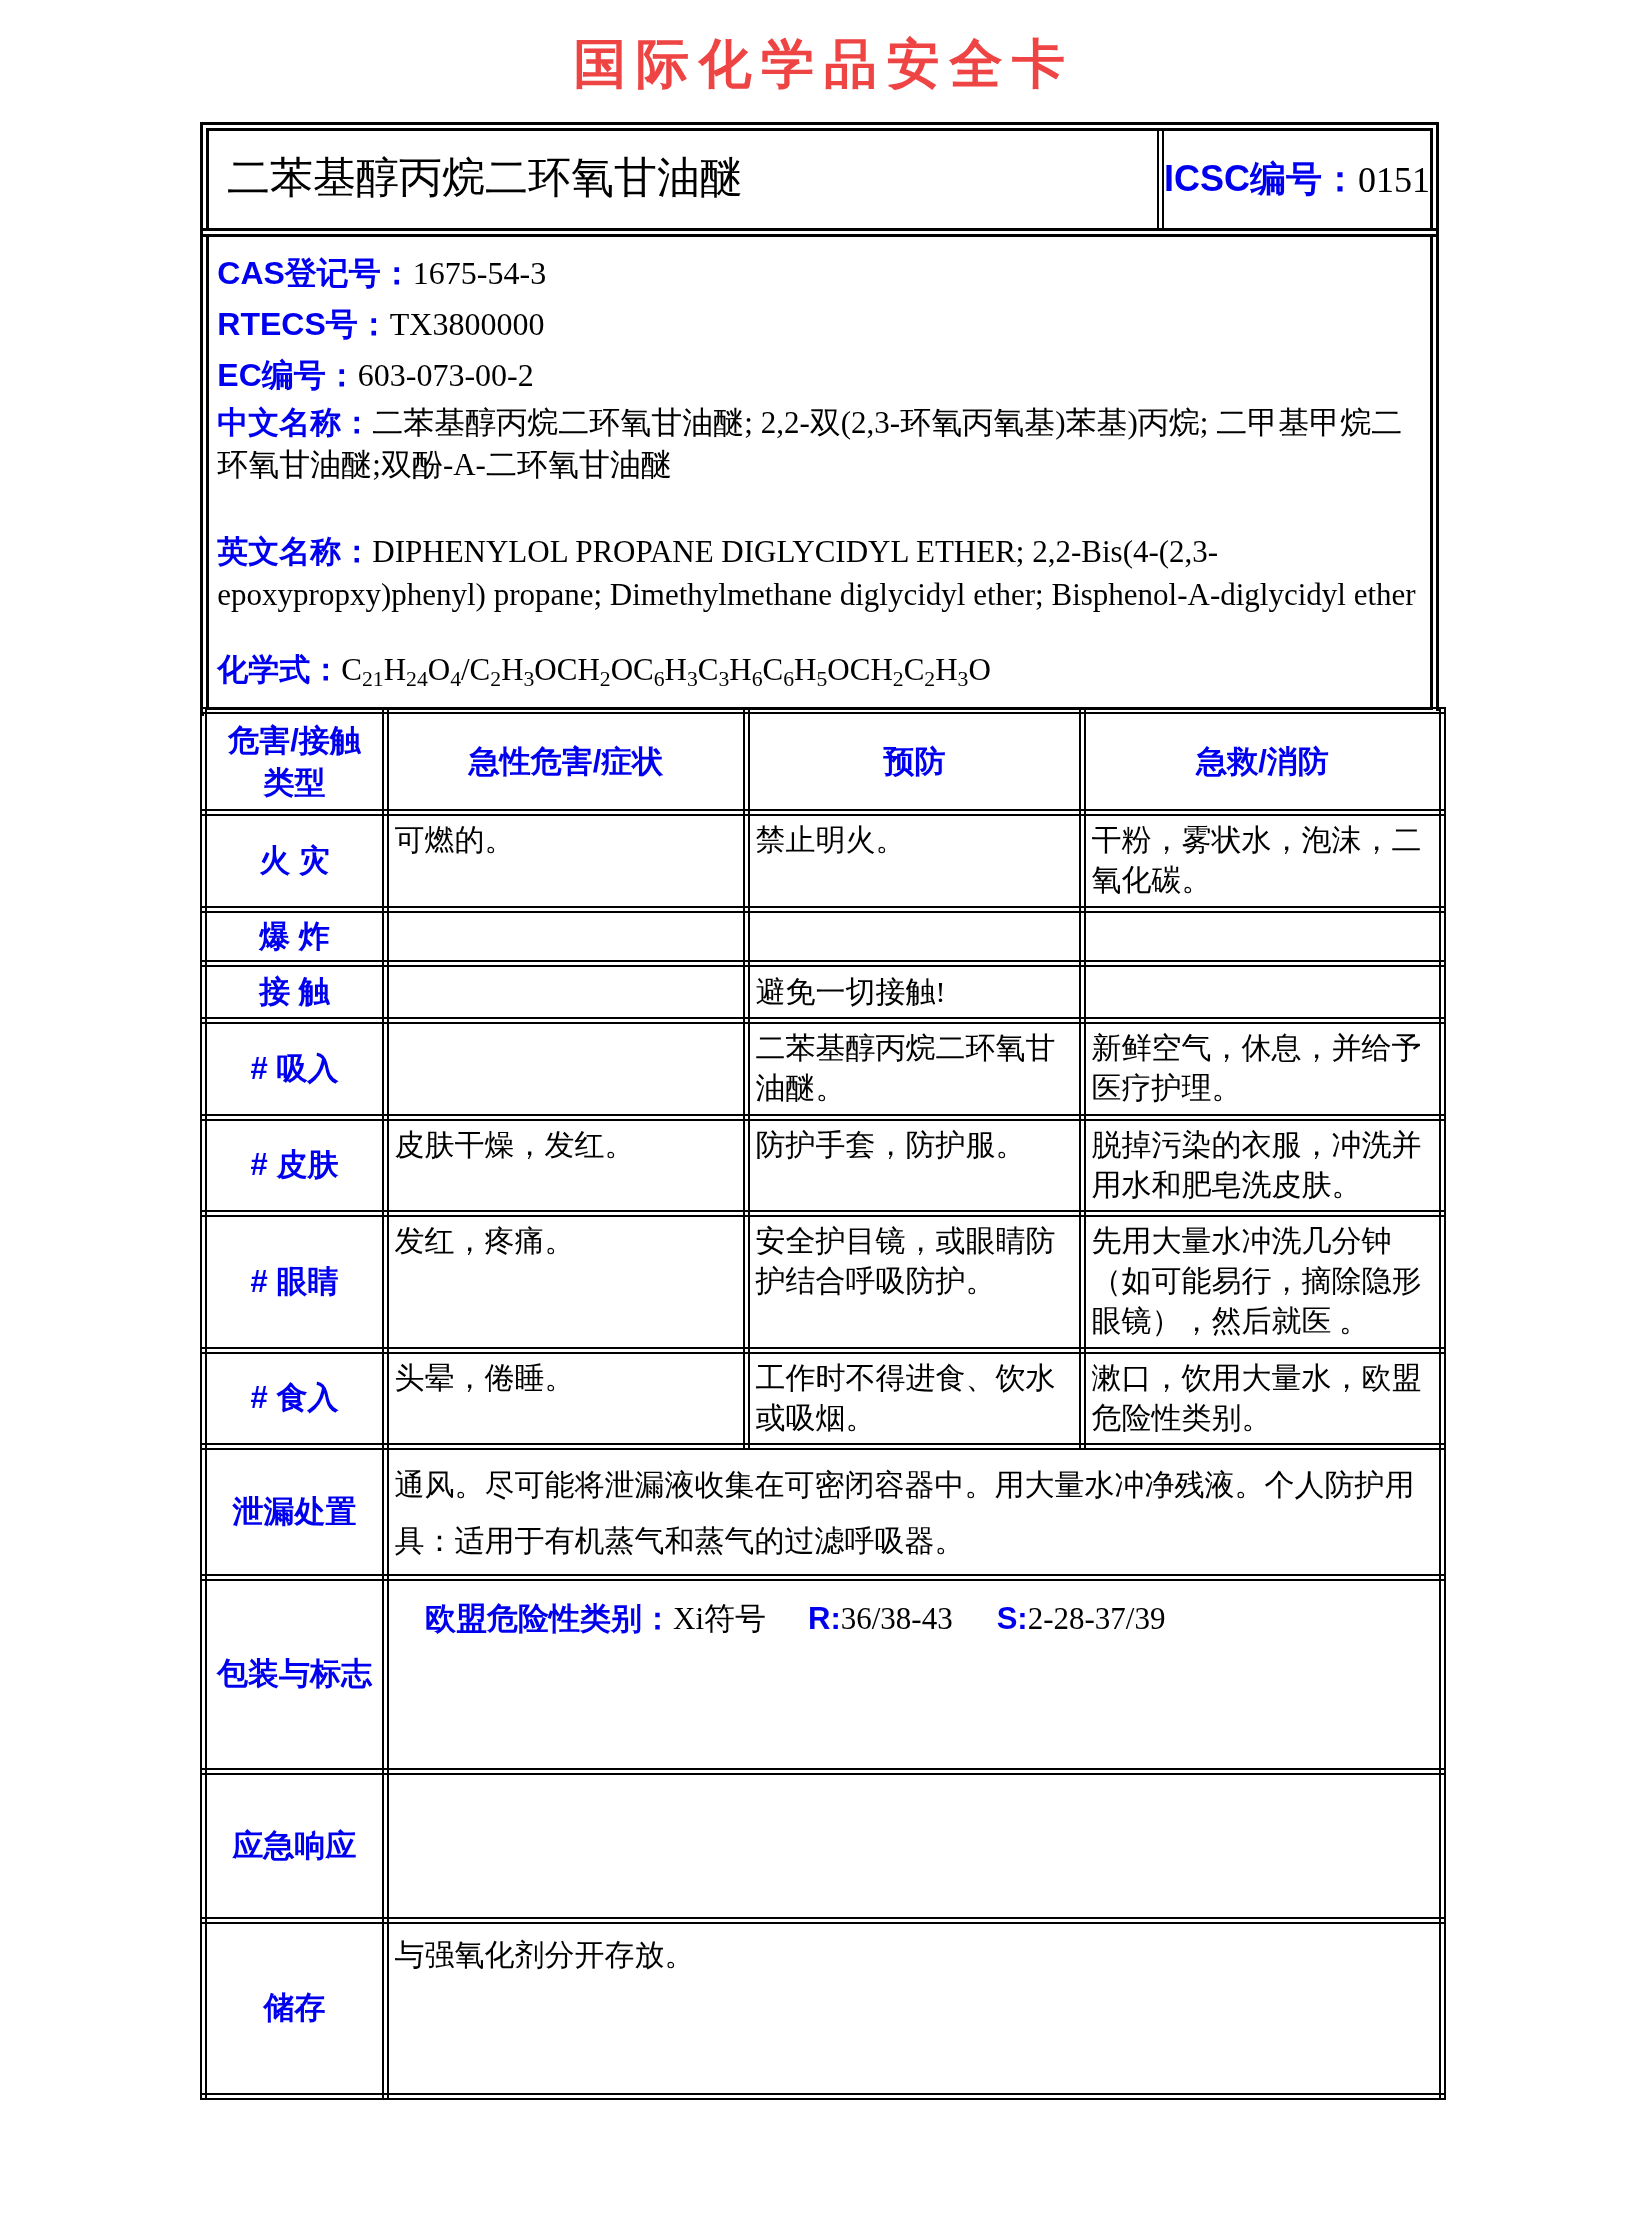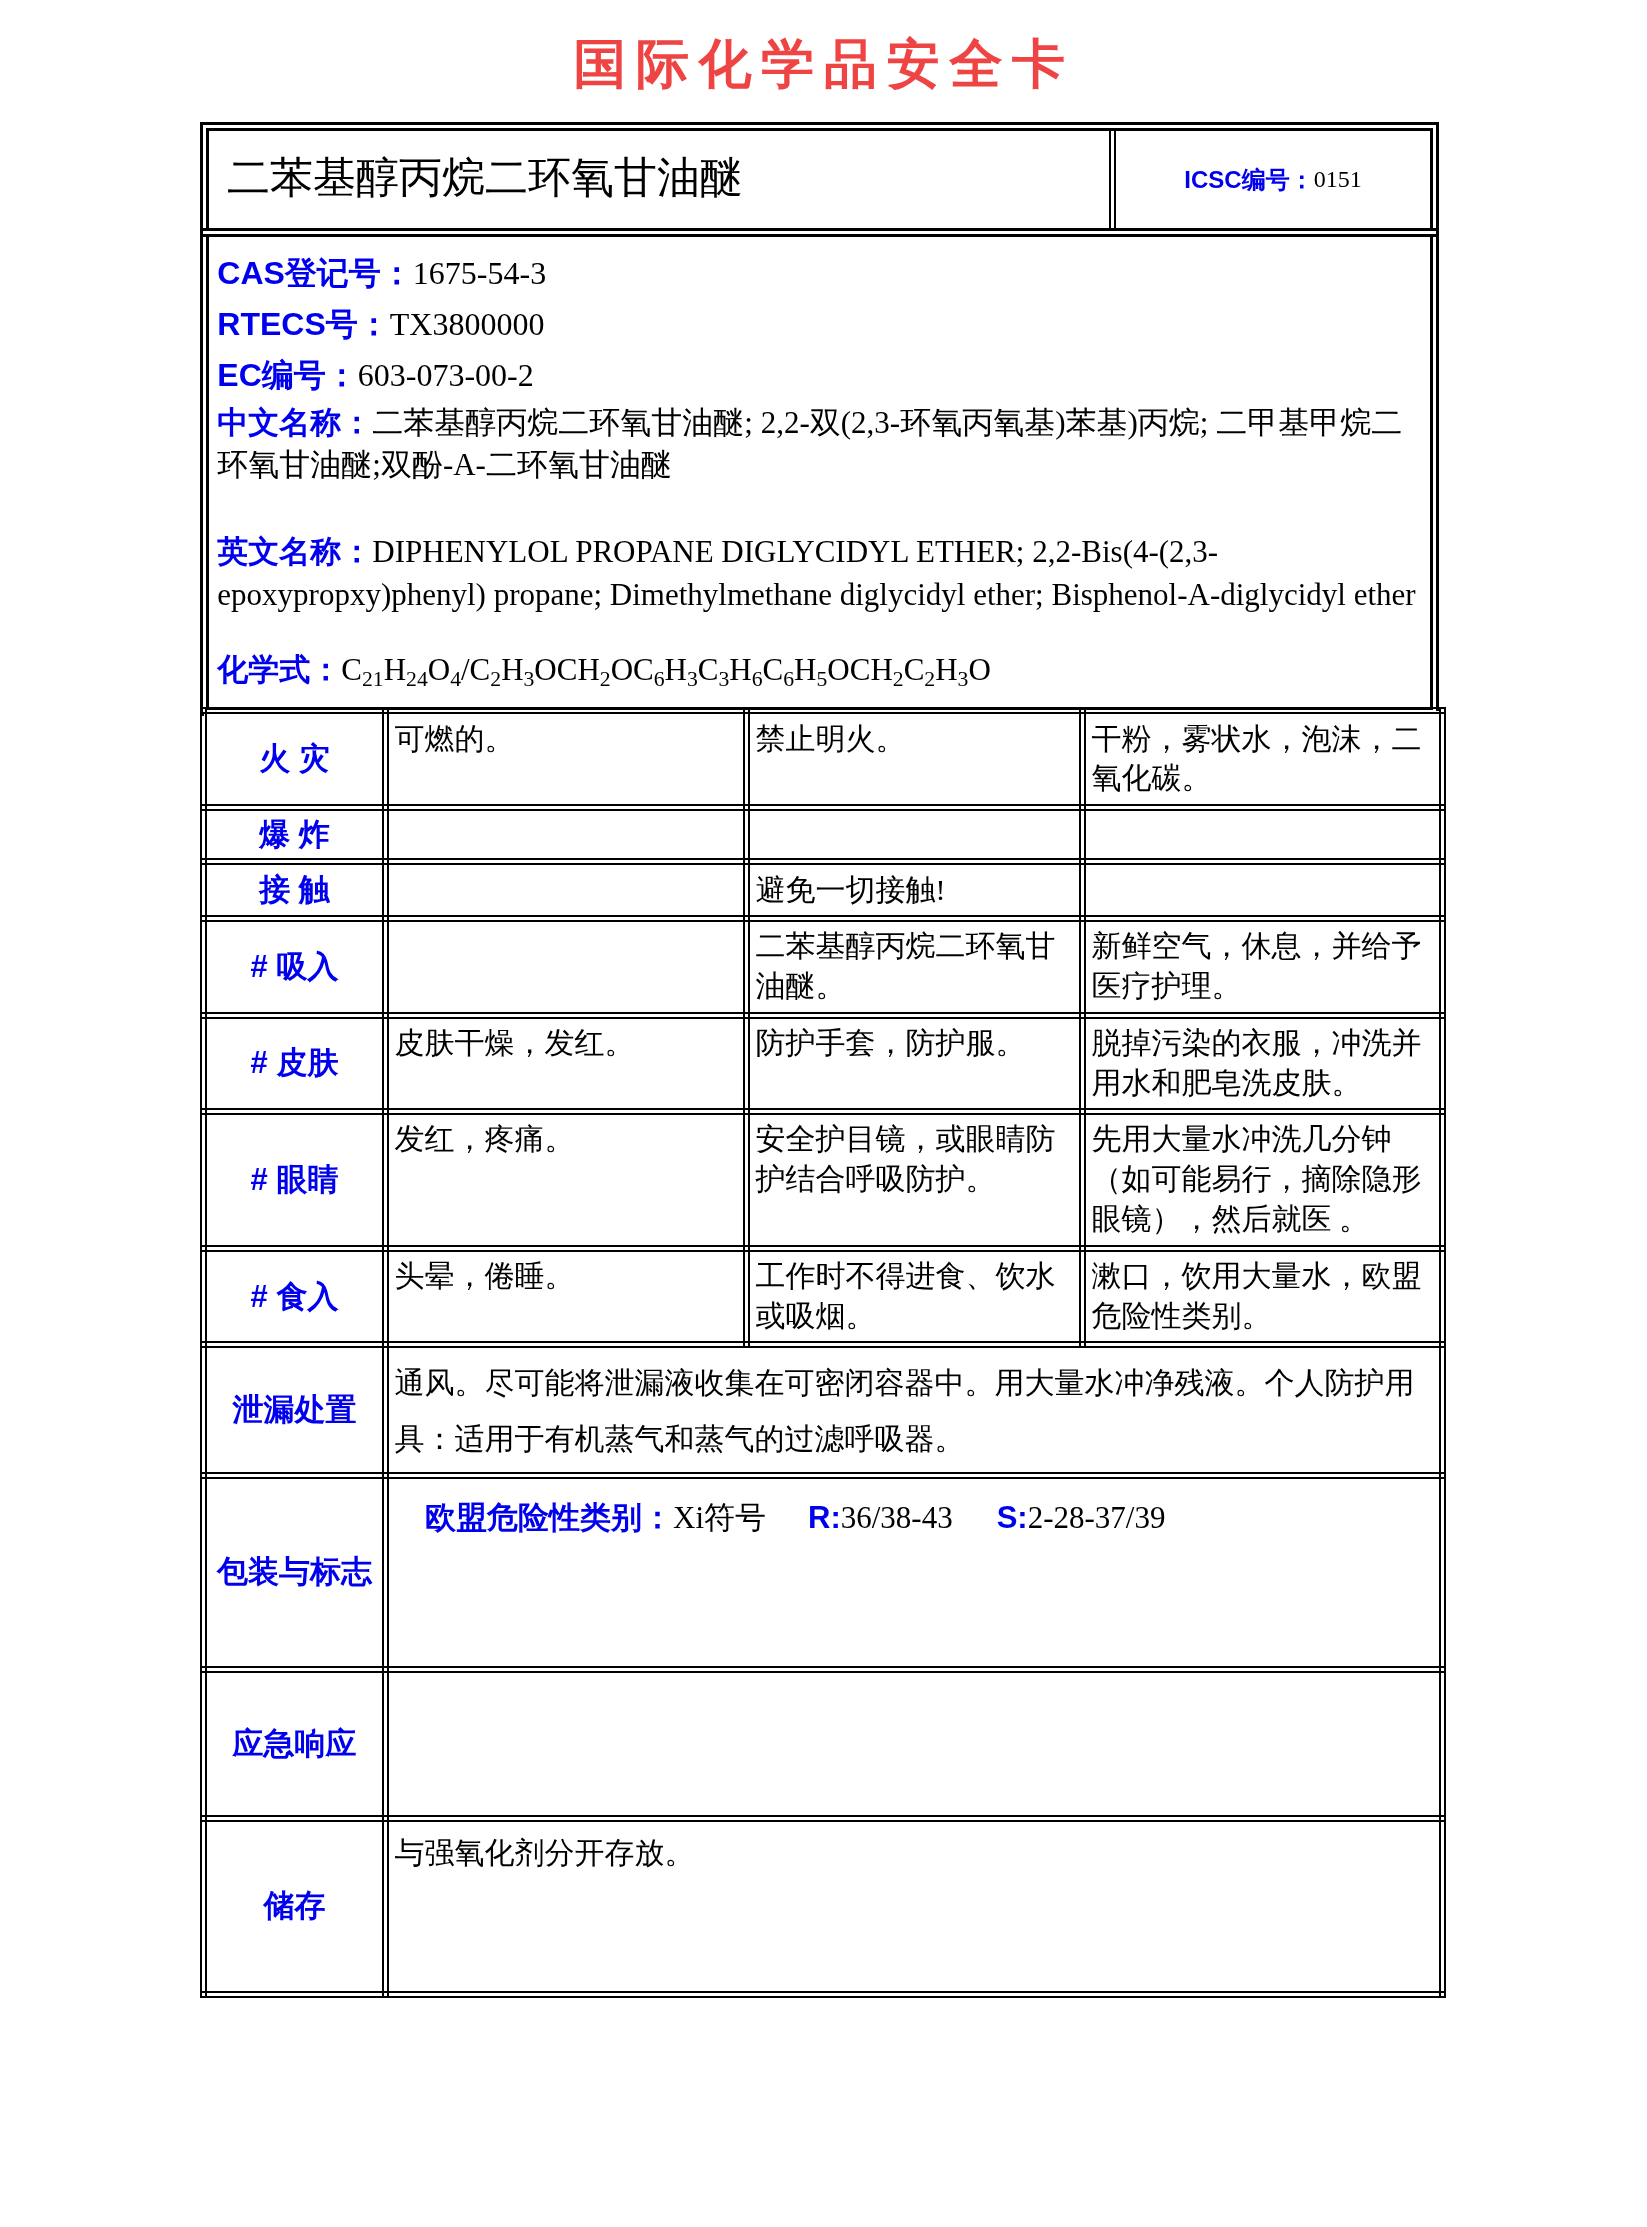--- a/index.html
+++ b/index.html
@@ -17,21 +17,21 @@
   .card { margin-left: 200px; width: 1239px; }
 
   .blue {
     color: #0000ee; font-weight: bold;
     font-family: "Liberation Sans", "DejaVu Sans", sans-serif;
   }
 
   
   .hdr { display: flex; border: 9px double #000; background: #fff; }
   .hdr-name { flex: 1; border-right: 7.6px double #000; font-size: 43px; padding: 18px 7px 21px 18px; }
-  .hdr-icsc { width: 314px; display: flex; align-items: center; justify-content: center; font-size: 24px; padding: 22px; white-space: nowrap; }
+  .hdr-icsc { width: 266px; display: flex; align-items: center; justify-content: center; font-size: 36px; padding: 22px; white-space: nowrap; }
 
   
   .ident { border: 9px double #000; margin-top: -9px; padding: 11px 12.5px 16.7px 8.3px; }
   .ident-top { display: flex; flex-direction: column; }
   .ident-left { width: 436px; font-size: 32px; line-height: 1.6; }
   .ident-left .line { white-space: nowrap; }
   .ident-right { flex: 1; font-size: 31px; line-height: 1.38; }
   .para-en { margin-top: 44px; }
   .ident-bottom { display: flex; margin-top: 32px; font-size: 32px; align-items: flex-end; }
   .mw-cell { width: 436px; white-space: nowrap; }
@@ -103,20 +103,29 @@
   </div>
 
   <table class="hazard">
     <colgroup>
       <col style="width:182px">
         <col style="width:361px">
         <col style="width:336px">
         <col style="width:360px">
     </colgroup>
     <tbody>
+        <tr style="height:89px">
+      <th>
+        <span style="display:block">危害/接触</span>
+        <span style="display:block">类型</span>
+      </th>
+      <th>急性危害/症状</th>
+      <th>预防</th>
+      <th>急救/消防</th>
+    </tr>
 
     <tr style="height:85px">
       <td class="rlabel blue">火 灾</td>
       <td class="content">可燃的。</td>
       <td class="content">禁止明火。</td>
       <td class="content">干粉，雾状水，泡沫，二氧化碳。</td>
     </tr>
 
     <tr style="height:46px">
       <td class="rlabel blue">爆 炸</td>

